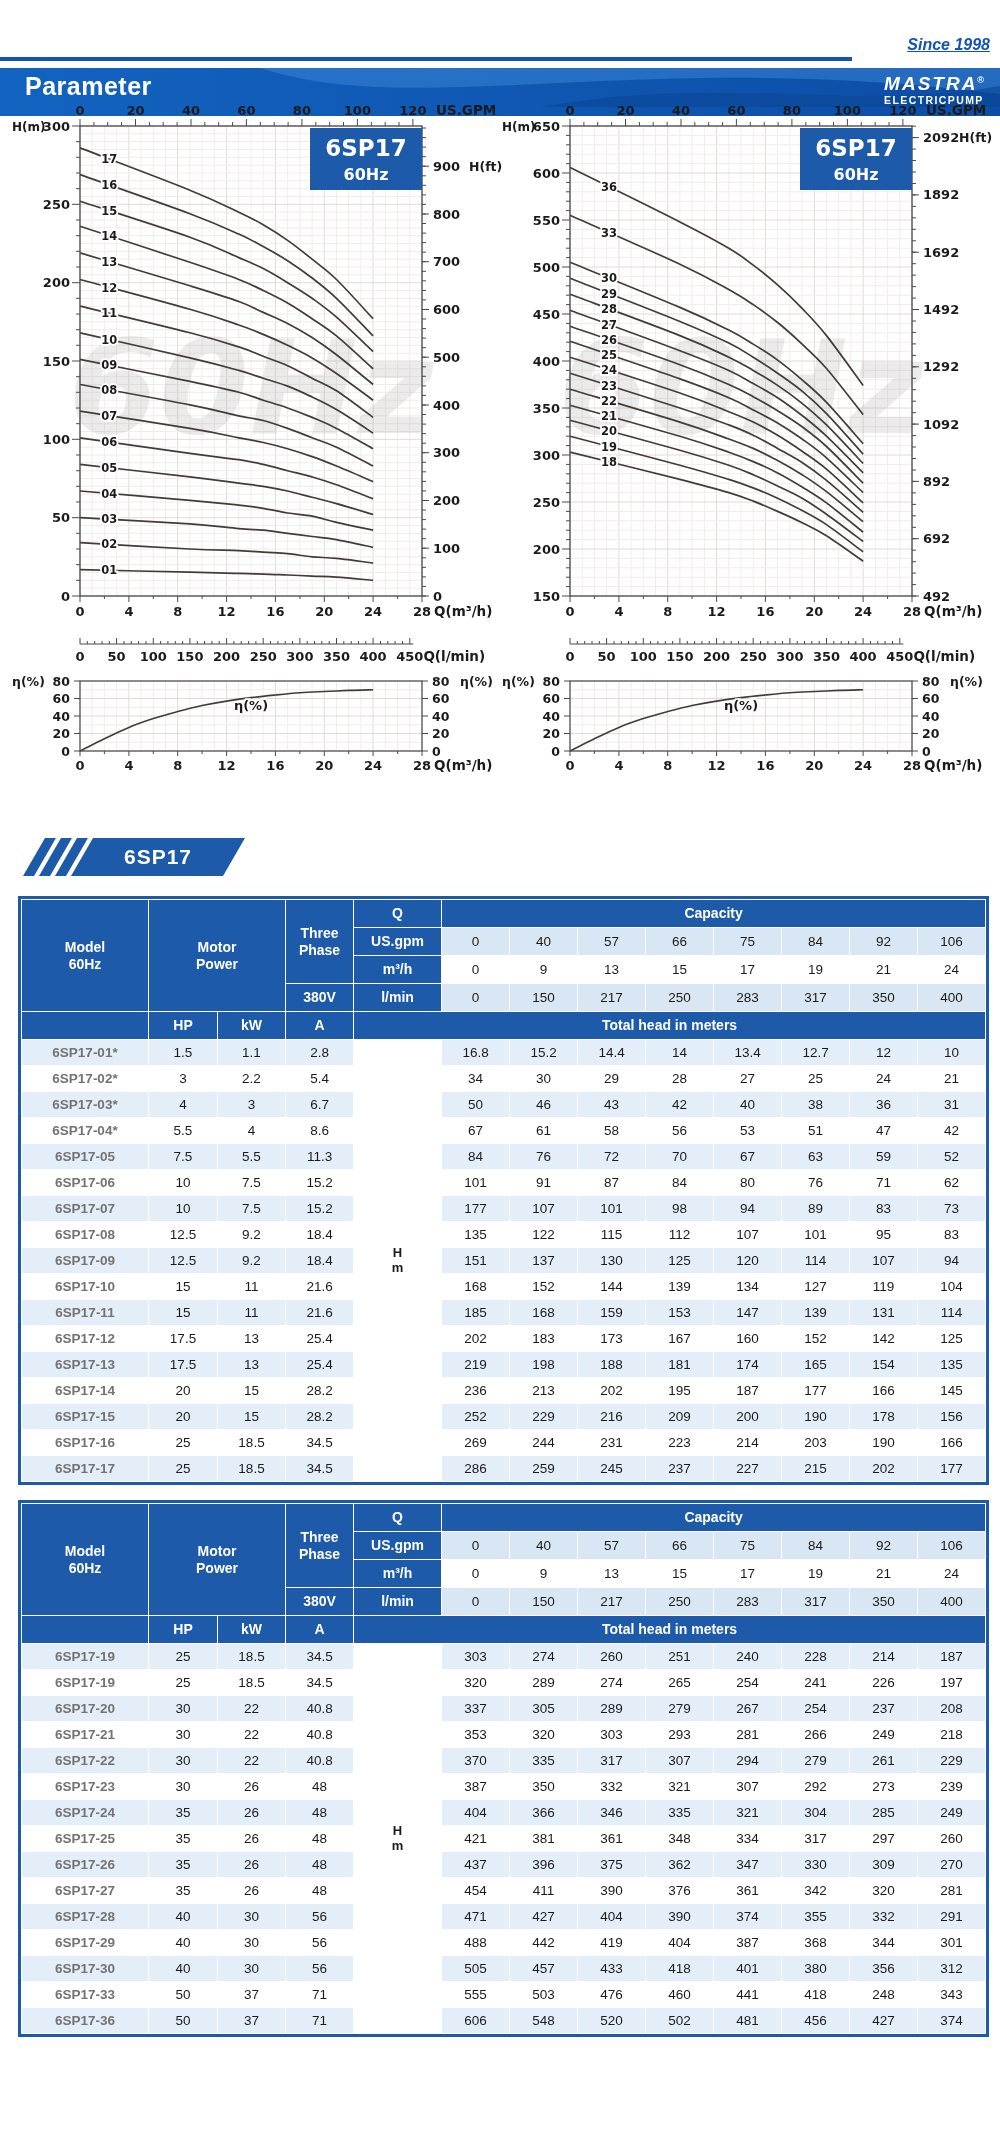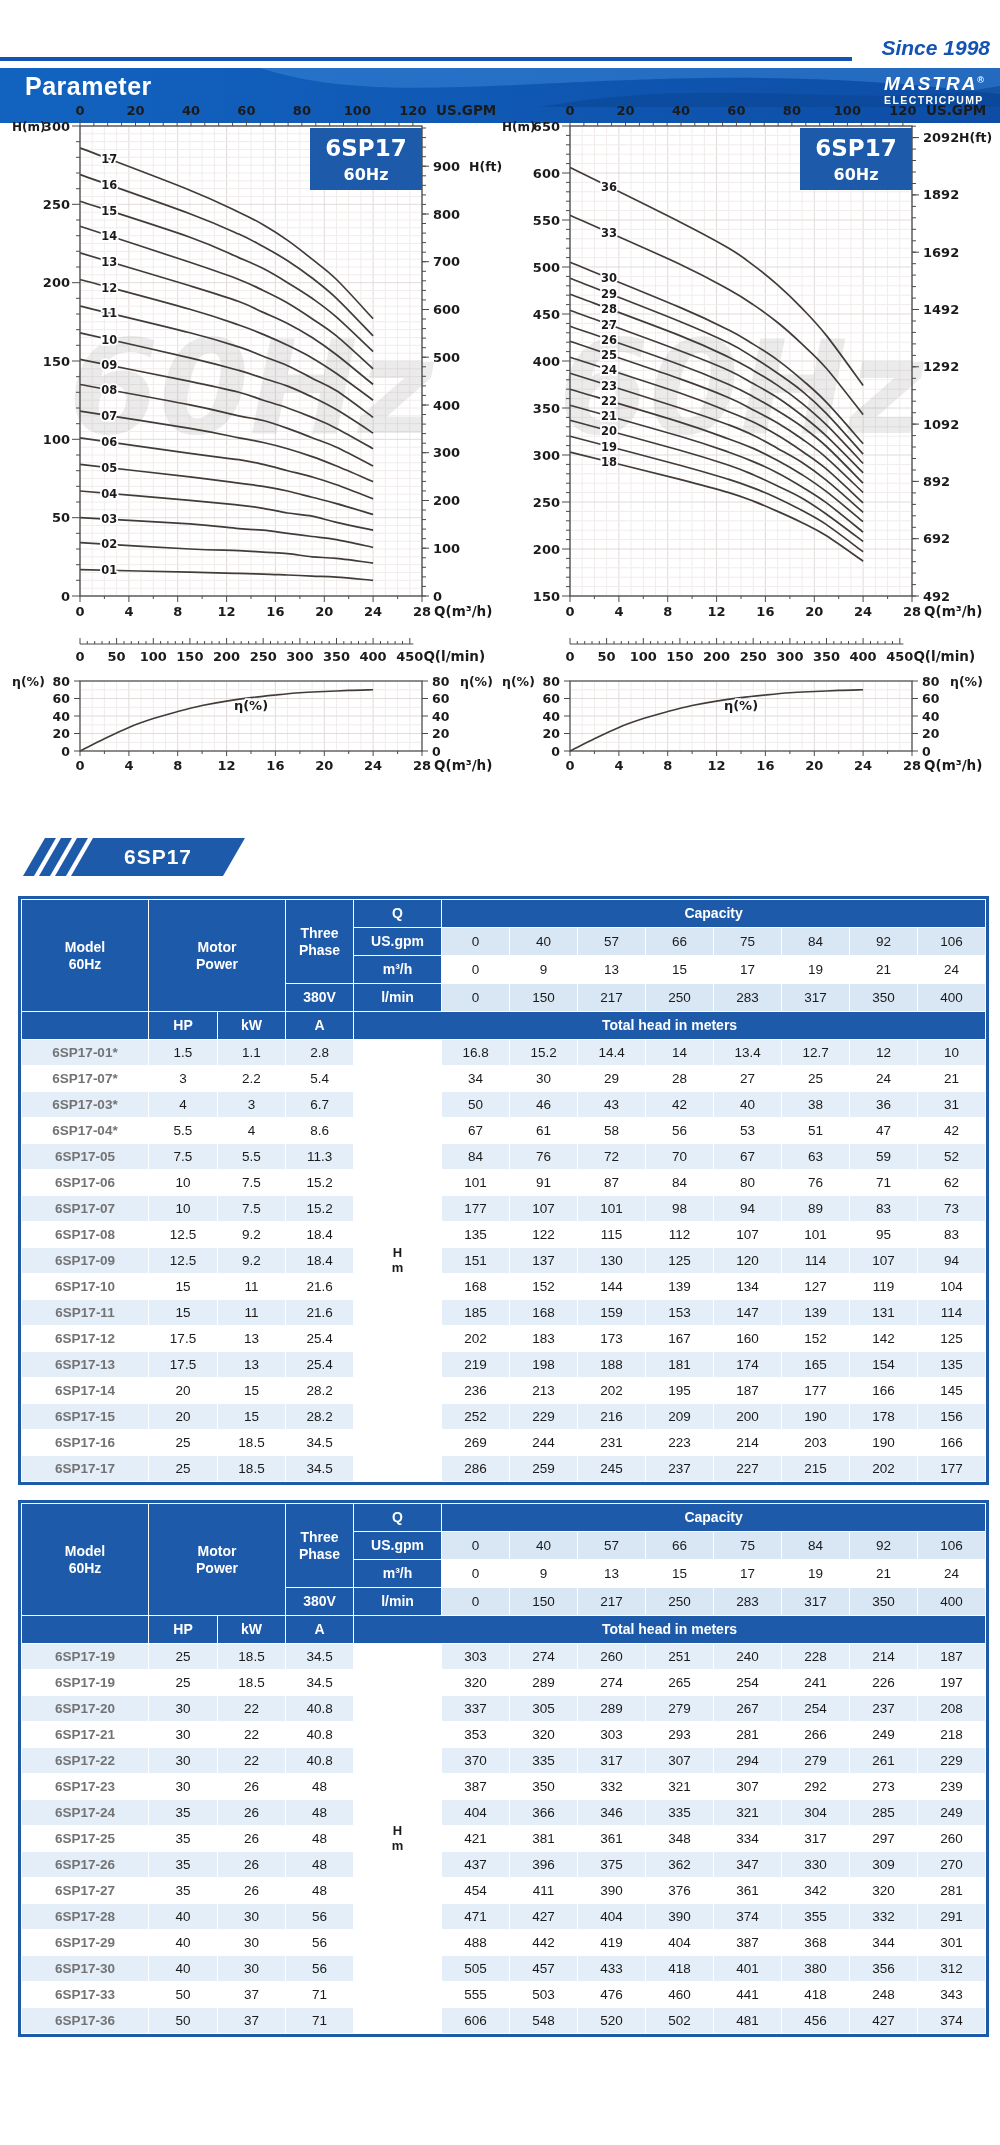--- a/index.html
+++ b/index.html
@@ -1,22 +1,22 @@
 <!DOCTYPE html>
 <html><head>
 <meta charset="utf-8">
 <style>
   html,body{margin:0;padding:0;background:#fff;}
   .page{position:relative;width:1000px;height:2145px;background:#fff;overflow:hidden;
         font-family:"Liberation Sans",sans-serif;}
   
-  .since{position:absolute;top:36px;right:10px;font-size:21px;font-weight:bold;font-style:italic;color:#1353b4;}
+  .since{position:absolute;top:36px;right:10px;font-size:16px;font-weight:bold;font-style:italic;color:#1353b4;text-decoration:underline;}
   .top-line{position:absolute;top:57px;left:0;width:852px;height:4px;background:#1353b4;}
   
-  .banner{position:absolute;top:68px;left:0;width:1000px;height:55px;
+  .banner{position:absolute;top:68px;left:0;width:1000px;height:48px;
           background:linear-gradient(90deg,#1263c0,#0d4da6);overflow:hidden;}
   .banner svg{position:absolute;left:0;top:0;}
   .banner-title{position:absolute;left:25px;top:4px;color:#fff;font-size:25px;font-weight:bold;letter-spacing:.5px;}
   .brand{position:absolute;right:14px;top:1px;color:#fff;}
   .brand-name{font-size:19px;font-weight:bold;font-style:italic;letter-spacing:2px;line-height:23px;}
   .reg{font-size:9px;vertical-align:super;font-style:normal;}
   .brand-sub{font-size:10.5px;font-weight:bold;letter-spacing:1.4px;line-height:11px;}
   
   .panel{position:absolute;top:103px;width:492px;height:690px;}
   #panel0{left:10px;} #panel1{left:500px;}
@@ -1033,21 +1033,21 @@
             <td>16.8</td>
             <td>15.2</td>
             <td>14.4</td>
             <td>14</td>
             <td>13.4</td>
             <td>12.7</td>
             <td>12</td>
             <td>10</td>
           </tr>
           <tr class="drow wr">
-            <td class="model">6SP17-07*</td>
+            <td class="model">6SP17-02*</td>
             <td>3</td>
             <td>2.2</td>
             <td>5.4</td>
             <td>34</td>
             <td>30</td>
             <td>29</td>
             <td>28</td>
             <td>27</td>
             <td>25</td>
             <td>24</td>

